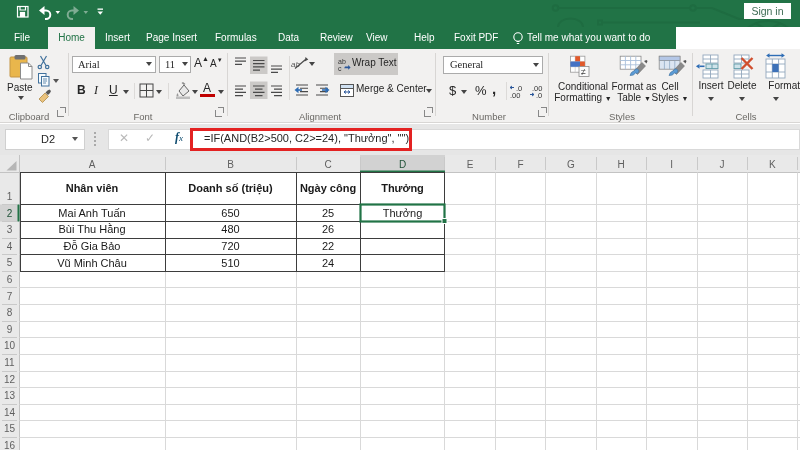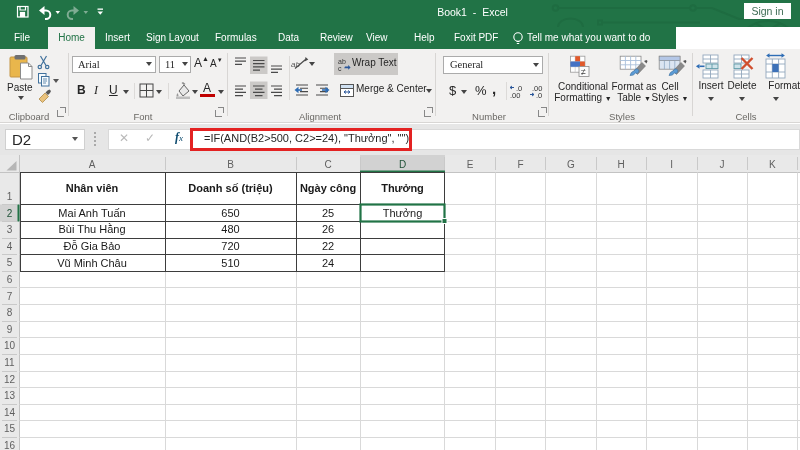--- a/index.html
+++ b/index.html
@@ -61,29 +61,28 @@
       <path d="M76.5 10.5 h-4.5 a4.3 4.3 0 0 0 0 8.6 h1"></path>
     </g>
     <path d="M73.5 6 l5.5 4.5 -5.5 4.5 z" fill="#7fac93"></path>
     <path d="M83.5 11 l2.3 3 2.3 -3 z" fill="#7fac93"></path>
 
     <g fill="#fff">
       <rect x="97.5" y="8.5" width="5.5" height="1.3"></rect>
       <path d="M97.5 11.5 l2.75 3.2 2.75 -3.2 z"></path>
     </g>
   </svg>
-  <div class="abs" style="left:400px;top:0;width:145px;text-align:center;color:#fff;font-size:10.5px;line-height:25px;">Book1&nbsp; -&nbsp; Excel</div>
   <div class="abs" style="left:744px;top:3px;width:47px;height:16px;background:#fff;color:#3d6b53;font-size:10.5px;text-align:center;line-height:16px;">Sign in</div>
 </div>
 
 <div id="tabrow">
   <div class="tab" style="left:14px;">File</div>
   <div id="hometab">Home</div>
   <div class="tab" style="left:105px;">Insert</div>
-  <div class="tab" style="left:146px;">Sign Layout</div>
+  <div class="tab" style="left:146px;">Page Insert</div>
   <div class="tab" style="left:215px;">Formulas</div>
   <div class="tab" style="left:278px;">Data</div>
   <div class="tab" style="left:320px;">Review</div>
   <div class="tab" style="left:366px;">View</div>
   <div class="tab" style="left:414px;">Help</div>
   <div class="tab" style="left:454px;">Foxit PDF</div>
   <svg class="abs" style="left:511px;top:3px" width="14" height="17" viewBox="0 0 14 17">
     <g stroke="#fff" stroke-width="1.1" fill="none">
       <circle cx="7" cy="7" r="4.2"></circle>
       <path d="M5.5 11.5 h3 M5.8 13.5 h2.4"></path>
@@ -308,21 +307,21 @@
   </svg>
   <div class="rtext" style="left:687px;top:31px;width:48px;text-align:center;">Insert</div>
   <div class="rtext" style="left:718px;top:31px;width:48px;text-align:center;">Delete</div>
   <div class="rtext" style="left:752px;top:31px;width:48px;text-align:right;">Format</div>
   <div class="darr" style="left:708px;top:48px;"></div>
   <div class="darr" style="left:739px;top:48px;"></div>
   <div class="darr" style="left:773px;top:48px;"></div>
 </div>
 
 <div id="fbar">
-  <div class="abs" style="left:5px;top:4.5px;width:80px;height:21px;background:#fff;border:1px solid #d0d0d0;font-size:15px;color:#262626;line-height:19px;padding-left:6px;">D2</div>
+  <div class="abs" style="left:5px;top:4.5px;width:80px;height:21px;background:#fff;border:1px solid #d0d0d0;font-size:11px;color:#262626;line-height:19px;padding-left:6px;text-align:center;">D2</div>
   <div class="darr" style="left:72px;top:13px;border-top-color:#555;"></div>
   <div class="abs" style="left:94px;top:8px;width:2px;height:14px;background:repeating-linear-gradient(#a9a9a9 0 2px, #e6e6e6 2px 4px);"></div>
   <div class="abs" style="left:108px;top:4.5px;width:692px;height:21px;background:#fff;border:1px solid #d9d9d9;"></div>
   <div class="abs" style="left:119px;top:7px;font-size:12px;color:#b9b9b9;">✕</div>
   <div class="abs" style="left:145px;top:7px;font-size:12px;color:#b9b9b9;">✓</div>
   <div class="abs" style="left:175px;top:6px;font-size:12px;color:#0c4a6e;font-style:italic;font-family:'Liberation Serif',serif;"><b>f</b><span style="font-size:9px;">x</span></div>
   <div class="abs" style="left:190px;top:4px;width:222px;height:23px;border:3.5px solid #e32222;"></div>
   <div class="abs" style="left:204px;top:8px;font-size:11px;color:#262626;white-space:nowrap;">=IF(AND(B2&gt;500, C2&gt;=24), "Thưởng", "")</div>
 </div>
 

